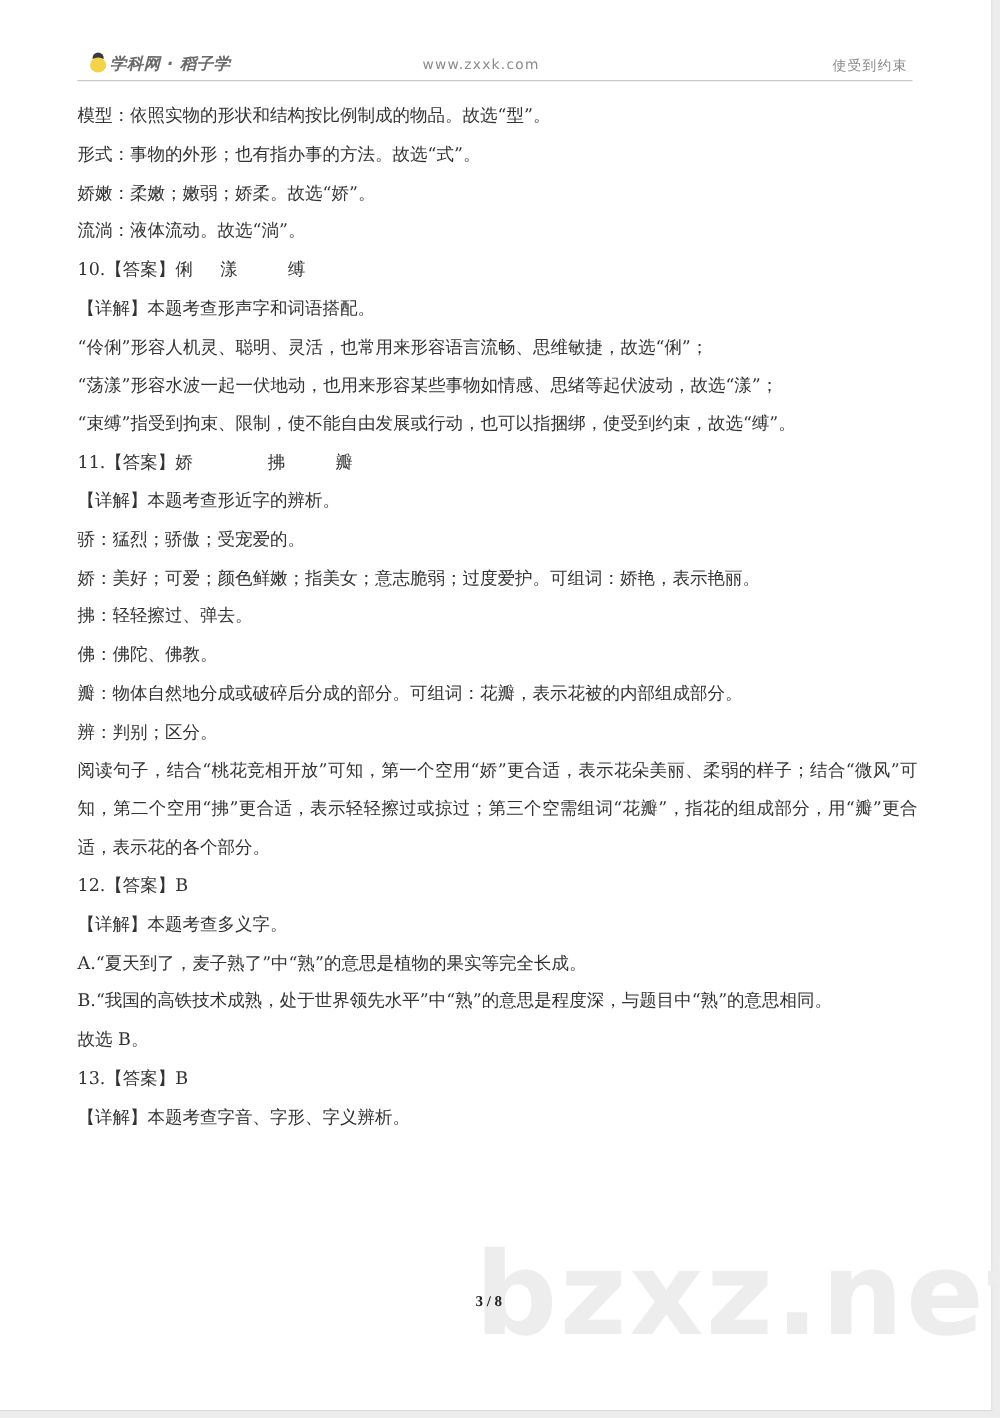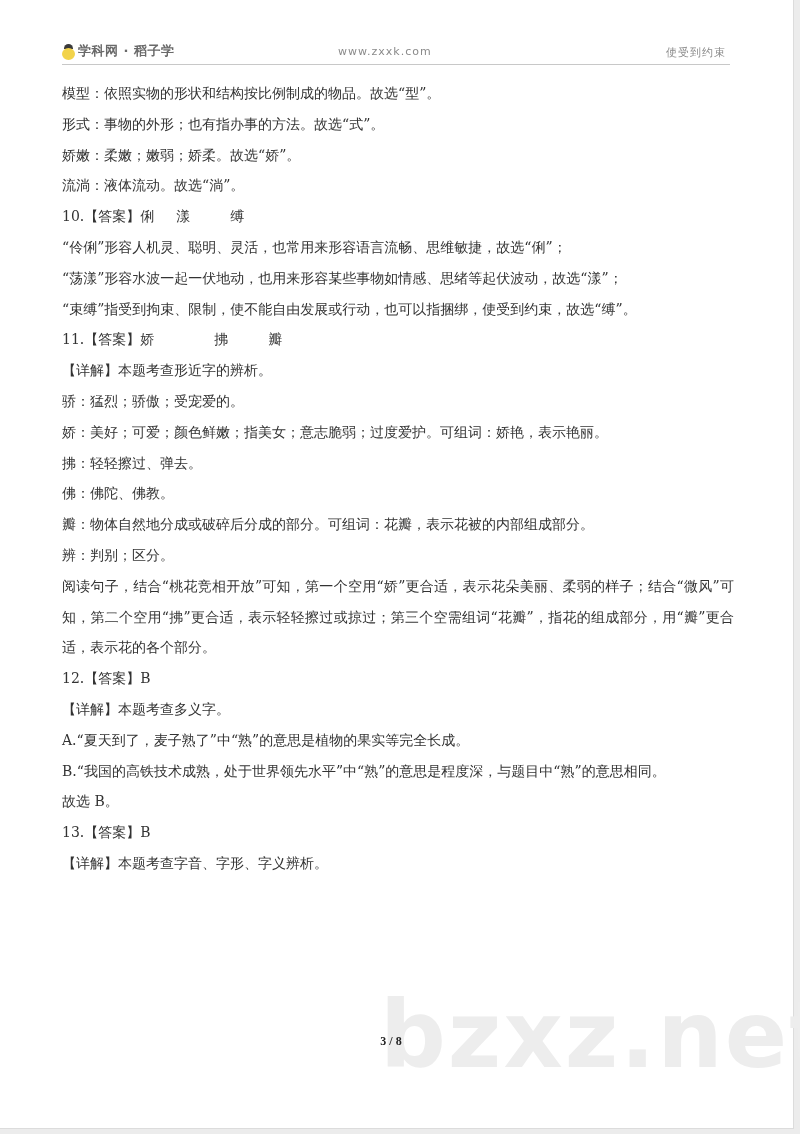--- a/index.html
+++ b/index.html
@@ -27,25 +27,26 @@
     .header {
       position: absolute;
       left: 62px;
       top: 40px;
       width: 668px;
       height: 24px;
       border-bottom: 1px solid #c8c8c8;
     }
     .logo {
       position: absolute;
-      left: 0;
+      left: 10px;
       top: 2px;
       display: flex;
-      align-items: flex-end;
+      align-items: flex-start;
       gap: 3px;
+      font-style: italic;
     }
     .logo-badge {
       width: 13px;
       height: 16px;
       position: relative;
     }
     .logo-badge .cap {
       position: absolute;
       left: 2px;
       top: 0;
@@ -155,20 +156,21 @@
 
   <div class="content">
     <div class="line">模型：依照实物的形状和结构按比例制成的物品。故选“型”。</div>
     <div class="line">形式：事物的外形；也有指办事的方法。故选“式”。</div>
     <div class="line">娇嫩：柔嫩；嫩弱；娇柔。故选“娇”。</div>
     <div class="line">流淌：液体流动。故选“淌”。</div>
 
     <div class="line">
       <span>10.【答案】</span><span>俐</span><span class="gap1"></span><span>漾</span><span class="gap2"></span><span>缚</span>
     </div>
+    <div class="line">【详解】本题考查形声字和词语搭配。</div>
     <div class="line">“伶俐”形容人机灵、聪明、灵活，也常用来形容语言流畅、思维敏捷，故选“俐”；</div>
     <div class="line">“荡漾”形容水波一起一伏地动，也用来形容某些事物如情感、思绪等起伏波动，故选“漾”；</div>
     <div class="line">“束缚”指受到拘束、限制，使不能自由发展或行动，也可以指捆绑，使受到约束，故选“缚”。</div>
 
     <div class="line">
       <span>11.【答案】</span><span>娇</span><span class="gap3"></span><span>拂</span><span class="gap2"></span><span>瓣</span>
     </div>
     <div class="line">【详解】本题考查形近字的辨析。</div>
     <div class="line">骄：猛烈；骄傲；受宠爱的。</div>
     <div class="line">娇：美好；可爱；颜色鲜嫩；指美女；意志脆弱；过度爱护。可组词：娇艳，表示艳丽。</div>

